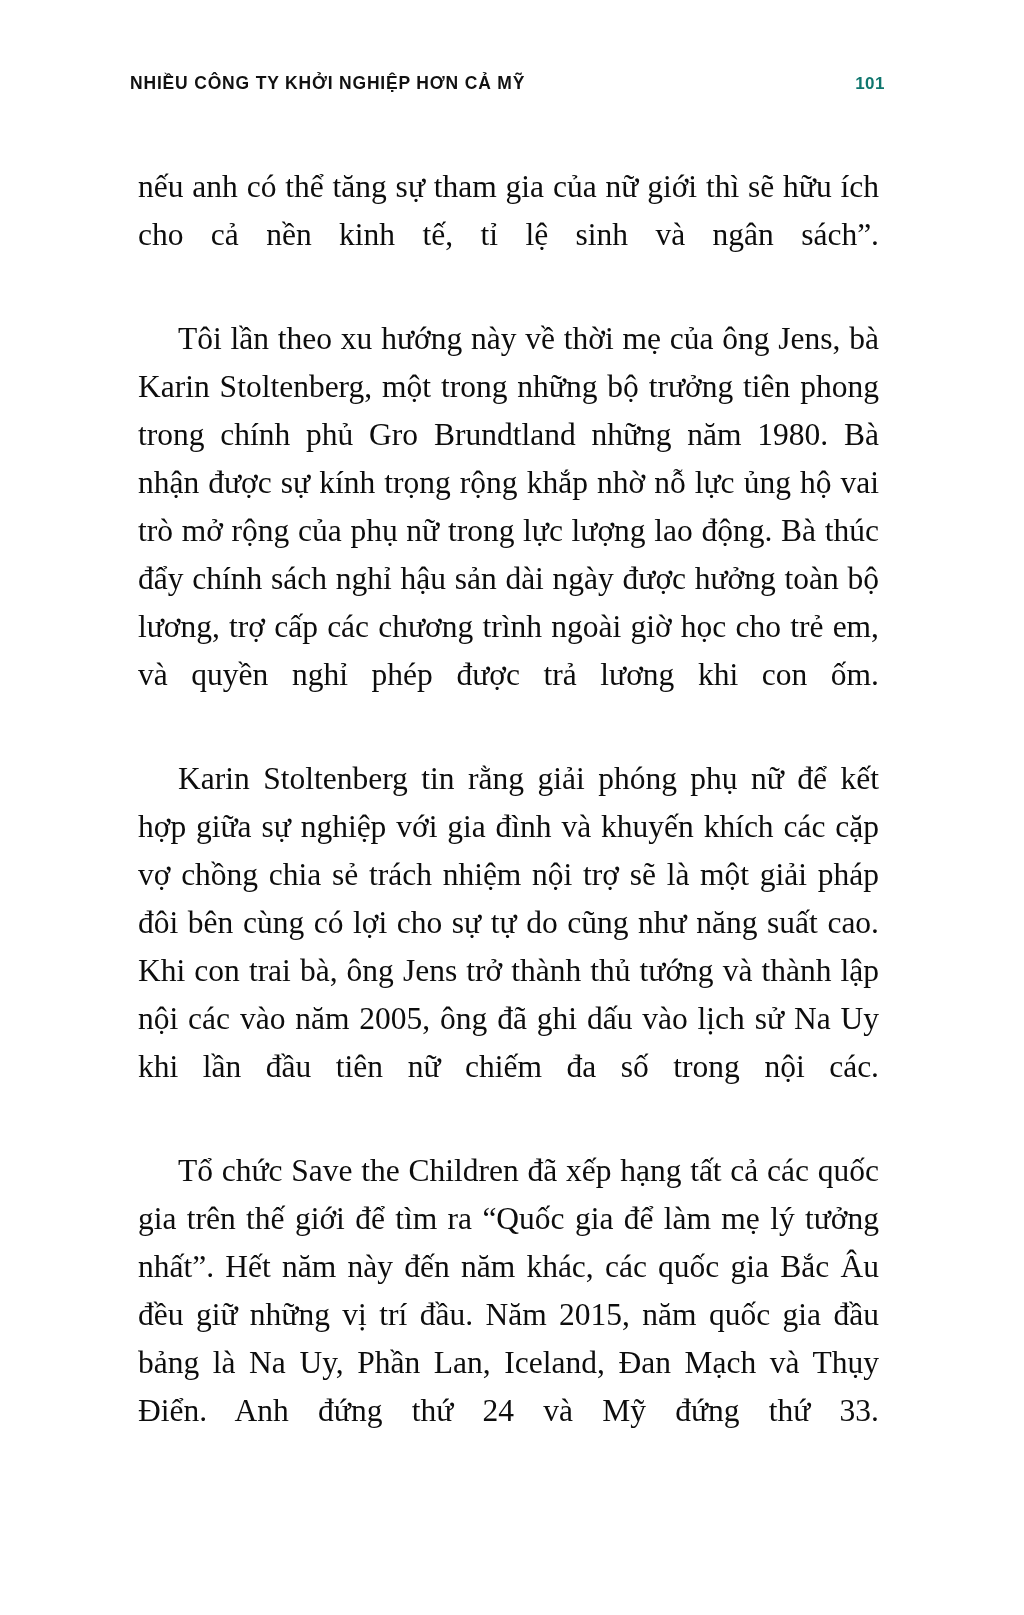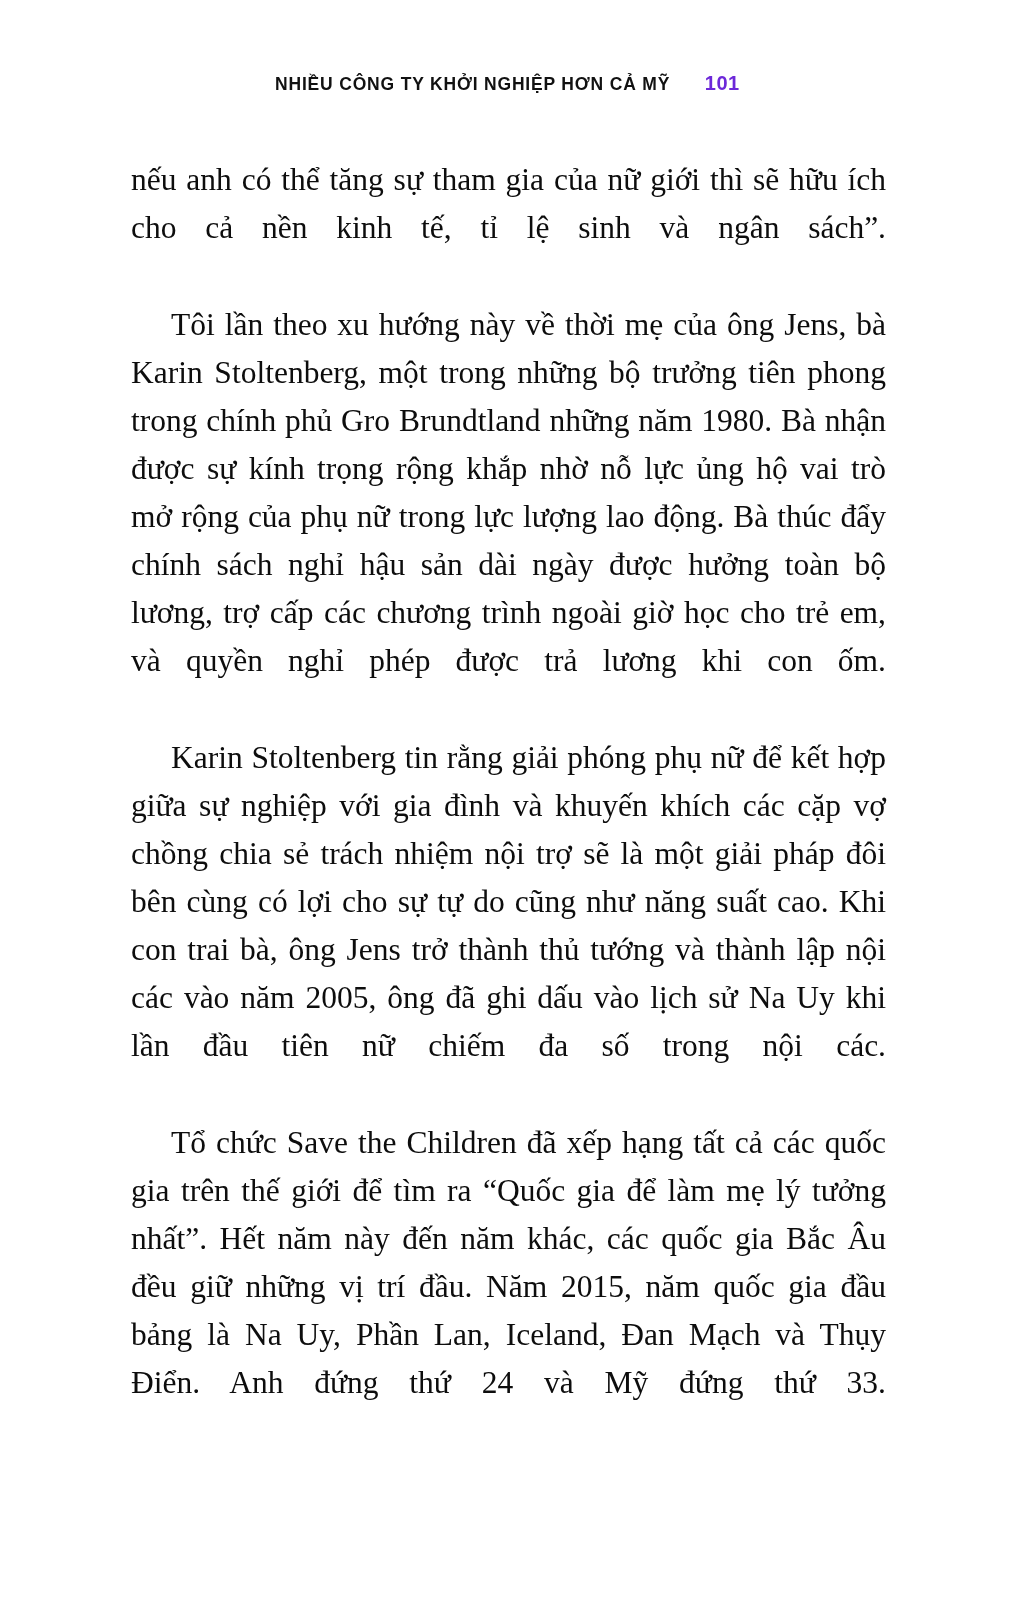--- a/index.html
+++ b/index.html
@@ -18,60 +18,60 @@
   }
 
   
   .running-head {
     position: absolute;
     top: 72px;
     left: 130px;
     width: 755px;
     display: flex;
     align-items: baseline;
-    justify-content: center;
+    justify-content: space-between;
   }
 
   .running-head-title {
     font-family: "Liberation Sans", sans-serif;
     font-weight: bold;
     font-size: 19px;
     letter-spacing: 0.9px;
     color: #111111;
     text-transform: uppercase;
     transform: scaleX(0.92);
     transform-origin: left center;
     white-space: nowrap;
   }
 
   .running-head-folio {
     font-family: "Liberation Sans", sans-serif;
     font-weight: bold;
-    font-size: 20px;
+    font-size: 17px;
     letter-spacing: 0.5px;
-    color: #6d28d9;
+    color: #0f766e;
     white-space: nowrap;
   }
 
   
   .text-column {
     position: absolute;
     top: 155px;
     left: 130px;
     width: 757px;
   }
 
   .para {
     font-family: "Liberation Serif", "DejaVu Serif", serif;
     font-size: 31.5px;
     line-height: 48px;
     color: #0d0d0d;
     text-align: justify;
     text-justify: inter-word;
-    margin: 1px;
+    margin: 8px;
     padding: 0;
     -webkit-hyphens: none;
     hyphens: none;
     word-spacing: 0.02em;
   }
 
   .para.indent {
     text-indent: 40px;
   }
 

